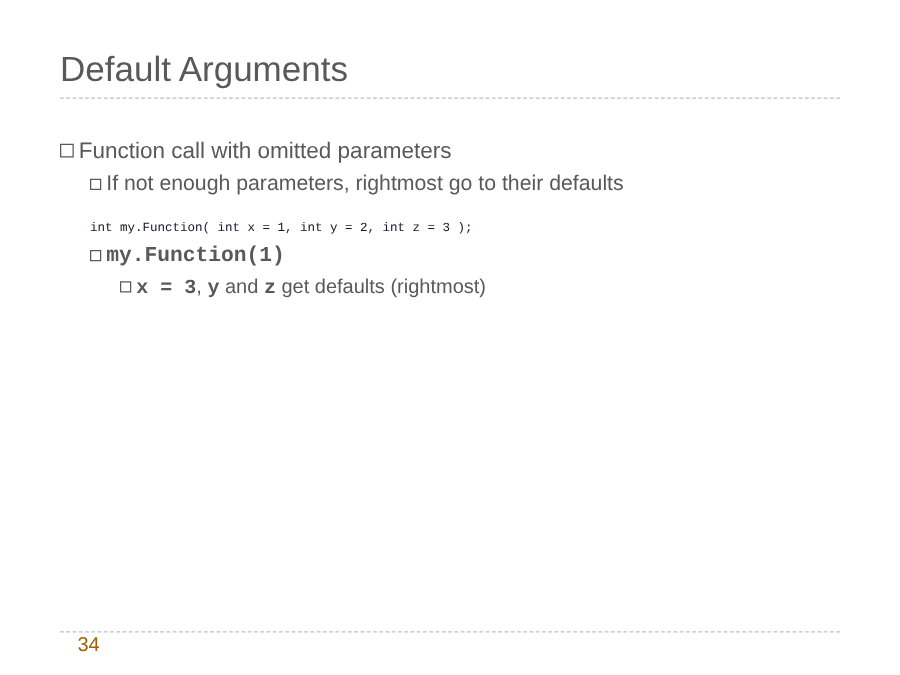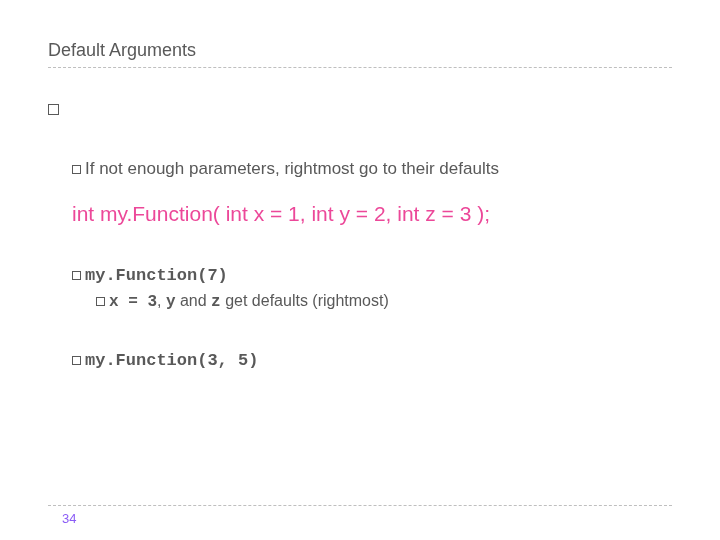--- a/index.html
+++ b/index.html
@@ -6,102 +6,99 @@
   body {
     width: 720px;
     height: 540px;
     background: #fff;
     font-family: Arial, Helvetica, sans-serif;
     color: #595959;
     position: relative;
     padding: 40px 48px 20px 48px;
   }
   .title {
-    font-size: 18px;
+    font-size: 28px;
     color: #595959;
     margin-bottom: 6px;
     font-weight: 400;
   }
   .dashed {
     border: none;
     border-top: 1px dashed #bfbfbf;
     margin-bottom: 28px;
   }
   .dashed-bottom {
     border: none;
     border-top: 1px dashed #bfbfbf;
     position: absolute;
     left: 48px;
     right: 48px;
     bottom: 34px;
   }
   .content { font-size: 18px; line-height: 1.5; }
   .lvl1 { margin-left: 0; margin-top: 4px; }
-  .lvl2 { margin-left: 24px; font-size: 17px; margin-top: 33px; }
+  .lvl2 { margin-left: 24px; font-size: 17px; }
   .lvl3 { margin-left: 48px; font-size: 16px; }
   .box {
     display: inline-block;
     width: 11px;
     height: 11px;
     border: 1.4px solid #595959;
     background: #fff;
     margin-right: 4px;
     vertical-align: baseline;
     position: relative;
     top: 0px;
   }
   .box.sm {
     width: 9px;
     height: 9px;
     border-width: 1.2px;
   }
   .spacer { height: 14px; }
   .code-line {
-    font-family: Liberation Sans, sans-serif;
-    font-size: 21px;
+    font-family: Liberation Mono, monospace;
+    font-size: 10px;
     margin-left: 24px;
     margin-top: 2px;
     white-space: nowrap;
-    color: #ec4899;
+    color: #0f172a;
   }
   .mono { font-family: "Courier New", monospace; font-weight: bold; }
   .page-num {
     position: absolute;
     left: 62px;
     bottom: 14px;
-    font-size: 13px;
-    color: #8b5cf6;
+    font-size: 16px;
+    color: #a16207;
   }
 </style>
 </head>
 <body>
 
 <div class="title">Default Arguments</div>
 <hr class="dashed">
 
 <div class="content">
 
   <div class="lvl1">
-    <span class="box"></span>
+    <span class="box"></span><span>Function call with omitted parameters</span>
   </div>
   <div class="lvl2">
     <span class="box sm"></span><span>If not enough parameters, rightmost go to their defaults</span>
   </div>
 
   <div class="spacer"></div>
 
   <div class="code-line">int my.Function( int x = 1, int y = 2, int z = 3 );</div>
 
   <div class="lvl2">
-    <span class="box sm"></span><span class="mono">my.Function(7)</span>
+    <span class="box sm"></span><span class="mono">my.Function(1)</span>
   </div>
   <div class="lvl3">
     <span class="box sm"></span><span class="mono">x = 3</span><span>, </span><span class="mono">y</span><span> and </span><span class="mono">z</span><span> get defaults (rightmost)</span>
   </div>
 
-  <div class="lvl2">
-    <span class="box sm"></span><span class="mono">my.Function(3, 5)</span>
-  </div>
 
 </div>
 
 <hr class="dashed-bottom">
 <div class="page-num">34</div>
 
 </body></html>

